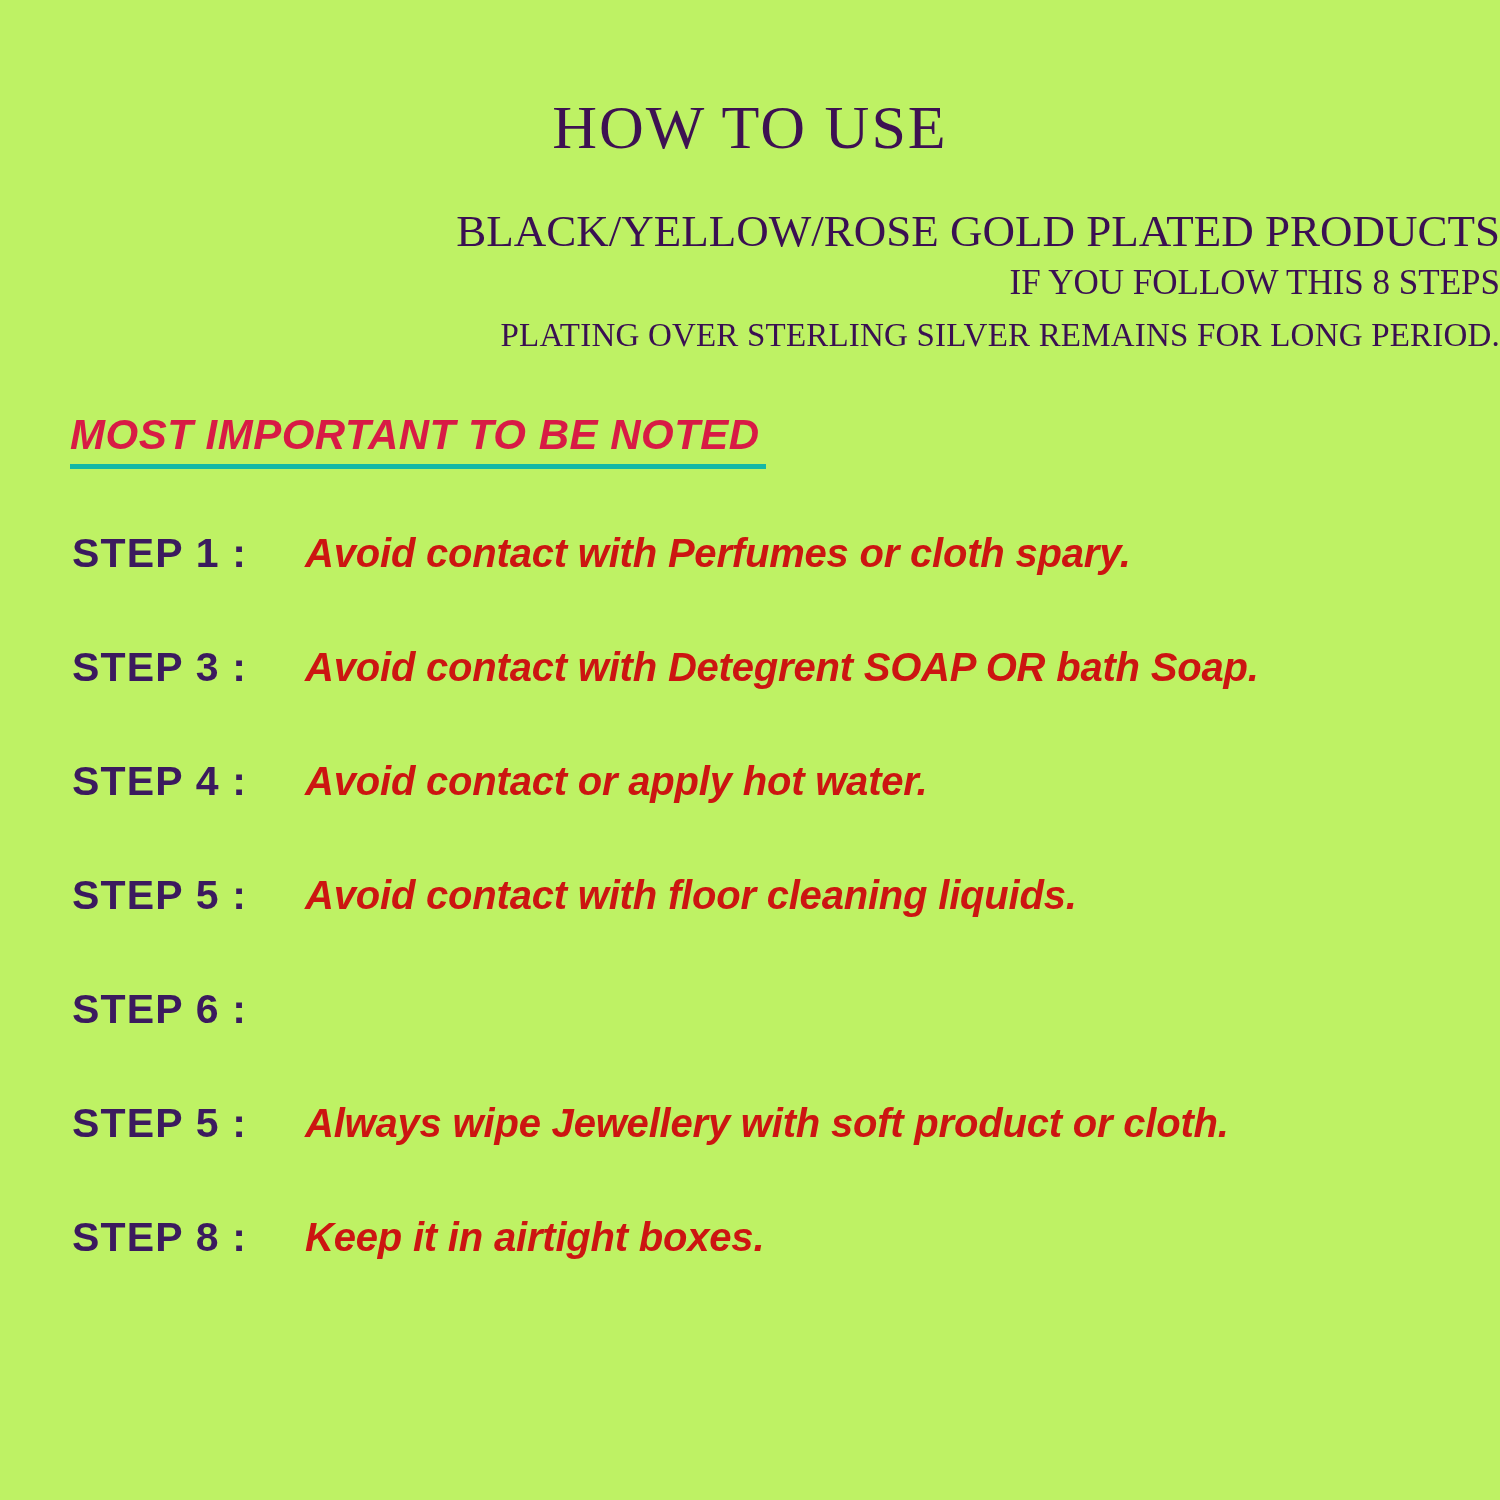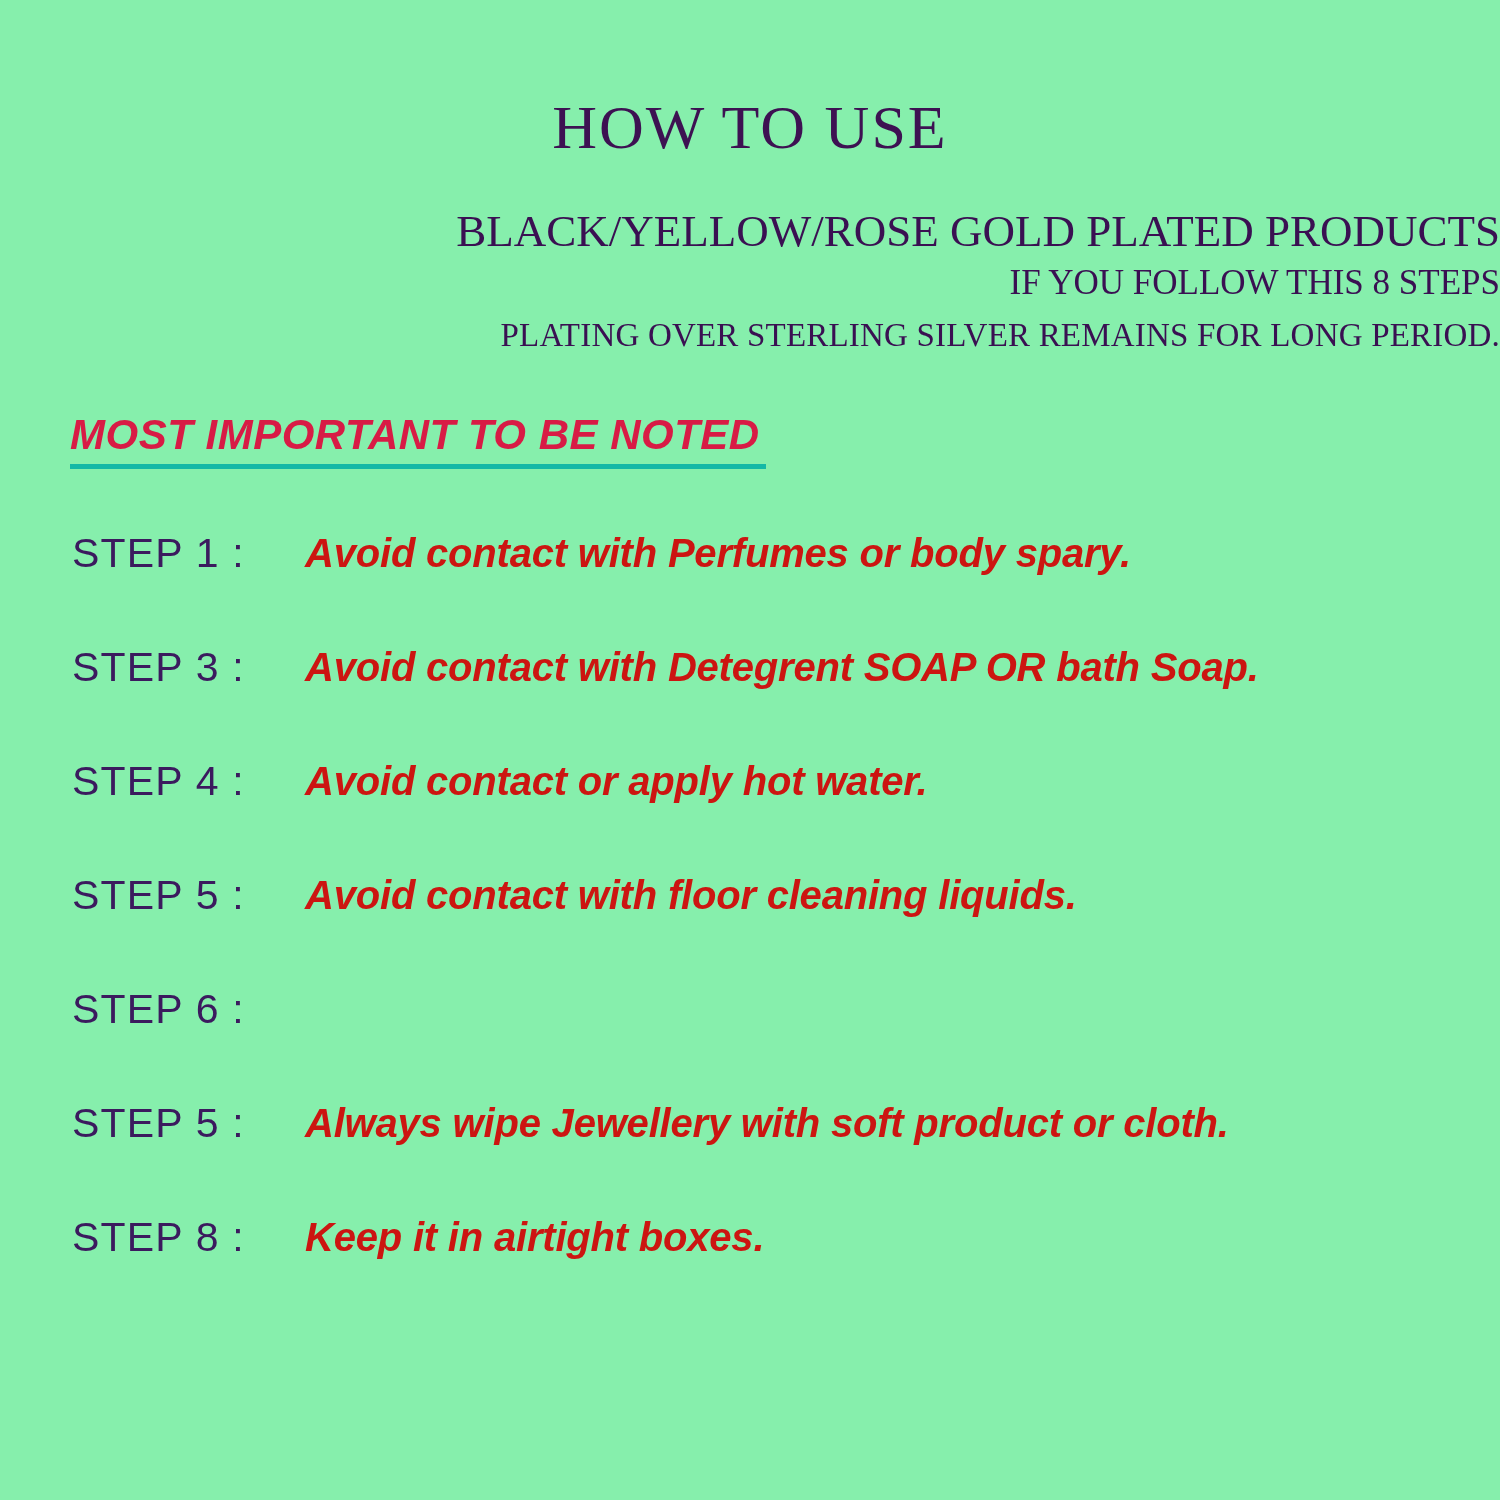--- a/index.html
+++ b/index.html
@@ -8,21 +8,21 @@
     padding: 0;
     background: #ffffff;
   }
   body {
     font-family: "Liberation Sans", sans-serif;
   }
   #page {
     position: relative;
     width: 1500px;
     height: 1500px;
-    background: #86efac;
+    background: #bef264;
     overflow: hidden;
   }
 
   
   .header {
     position: absolute;
     top: 96px;
     left: 0;
     width: 1500px;
     text-align: center;
@@ -101,21 +101,21 @@
     white-space: nowrap;
   }
   .step-label {
     position: absolute;
     left: 72px;
     top: 0;
     font-family: "Liberation Sans", sans-serif;
     font-size: 41px;
     line-height: 50px;
     color: #3b1a5e;
-    font-weight: 400;
+    font-weight: 700;
     letter-spacing: 1.2px;
     white-space: nowrap;
   }
   .step-desc {
     position: absolute;
     left: 305px;
     top: 0;
     font-family: "Liberation Sans", sans-serif;
     font-size: 40px;
     line-height: 50px;
@@ -142,21 +142,21 @@
   </div>
 
   <div class="notice-wrap">
     <span class="notice">MOST IMPORTANT TO BE NOTED</span>
   </div>
 
   <div class="steps">
 
     <div class="step-row">
       <span class="step-label">STEP 1 :</span>
-      <span class="step-desc">Avoid contact with Perfumes or body spary.</span>
+      <span class="step-desc">Avoid contact with Perfumes or cloth spary.</span>
     </div>
 
 
     <div class="step-row">
       <span class="step-label">STEP 3 :</span>
       <span class="step-desc">Avoid contact with Detegrent SOAP OR bath Soap.</span>
     </div>
 
     <div class="step-row">
       <span class="step-label">STEP 4 :</span>

